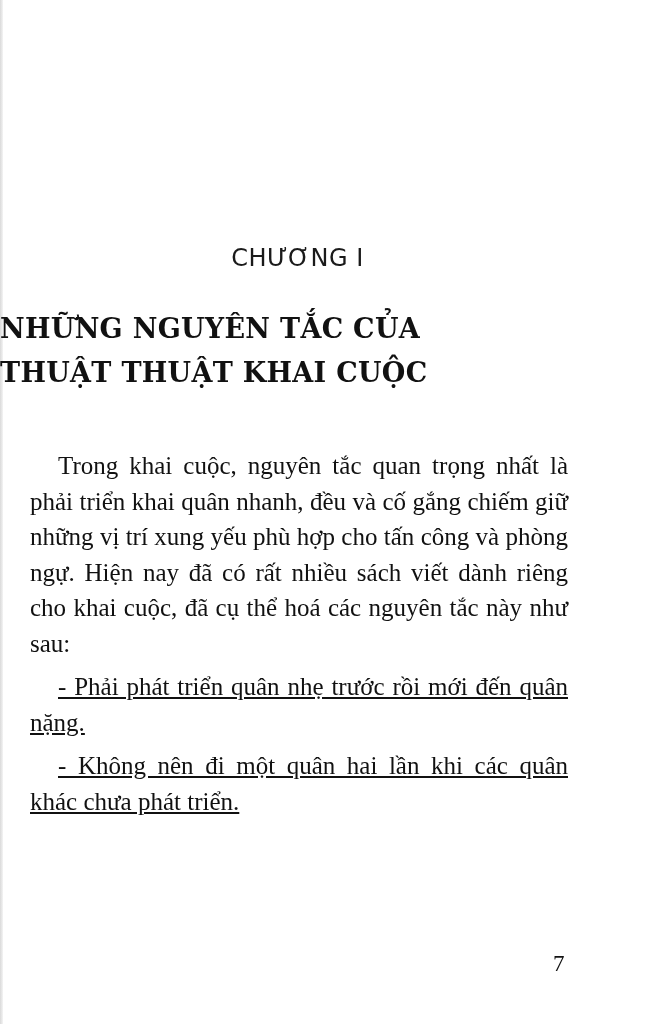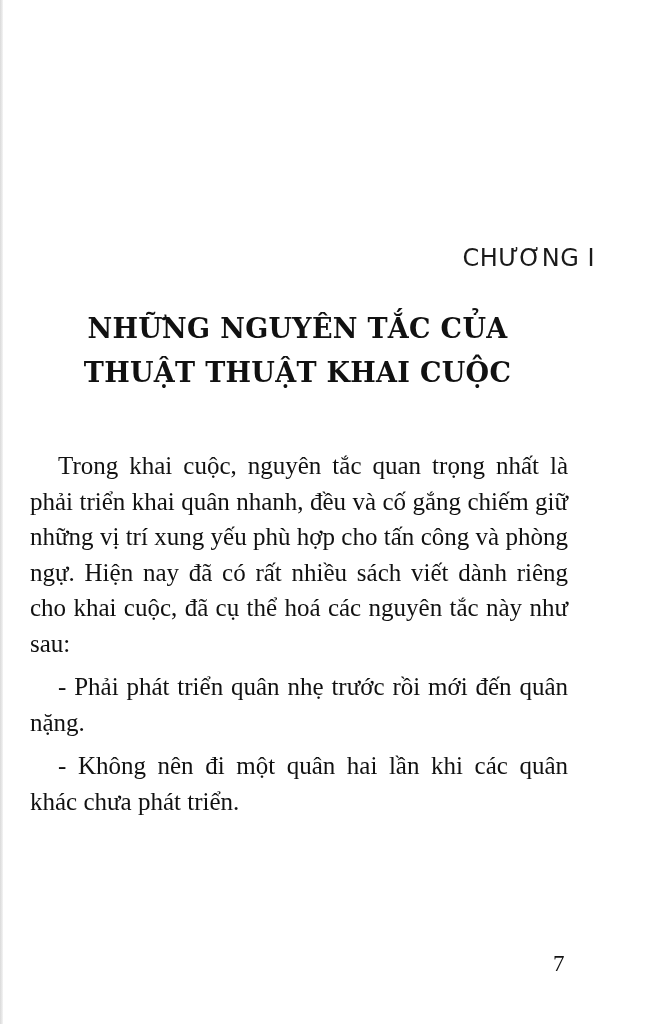--- a/index.html
+++ b/index.html
@@ -20,34 +20,33 @@
       top: 0;
       width: 3px;
       height: 1024px;
       background: linear-gradient(to right, #d9d9d9, #f4f4f4);
     }
     .chapter-label {
       position: absolute;
       top: 240px;
       left: 0;
       width: 595px;
-      text-align: right;
+      text-align: center;
       font-family: "DejaVu Sans", sans-serif;
       font-size: 24px;
       letter-spacing: 0.5px;
       font-weight: normal;
       color: #1a1a1a;
       line-height: 36px;
     }
     .chapter-title {
       position: absolute;
       top: 307px;
       left: 0;
       width: 595px;
-      text-align: center;
       font-family: "DejaVu Serif", serif;
       font-weight: bold;
       font-size: 27px;
       line-height: 44px;
       color: #111111;
       margin: 0;
       letter-spacing: 0.3px;
     }
     .chapter-title span { display: block; }
     .body-text {
@@ -64,20 +63,21 @@
       margin: 0;
       text-align: justify;
       text-align-last: left;
     }
     .body-text .lead {
       text-indent: 28px;
     }
     .body-text .rule {
       text-indent: 28px;
       margin-top: 8px;
+      text-decoration: underline;
     }
     .body-text .rule:first-of-type { margin-top: 8px; }
     .page-number {
       position: absolute;
       top: 951px;
       left: 553px;
       font-family: "Liberation Serif", serif;
       font-size: 23px;
       color: #111111;
     }

